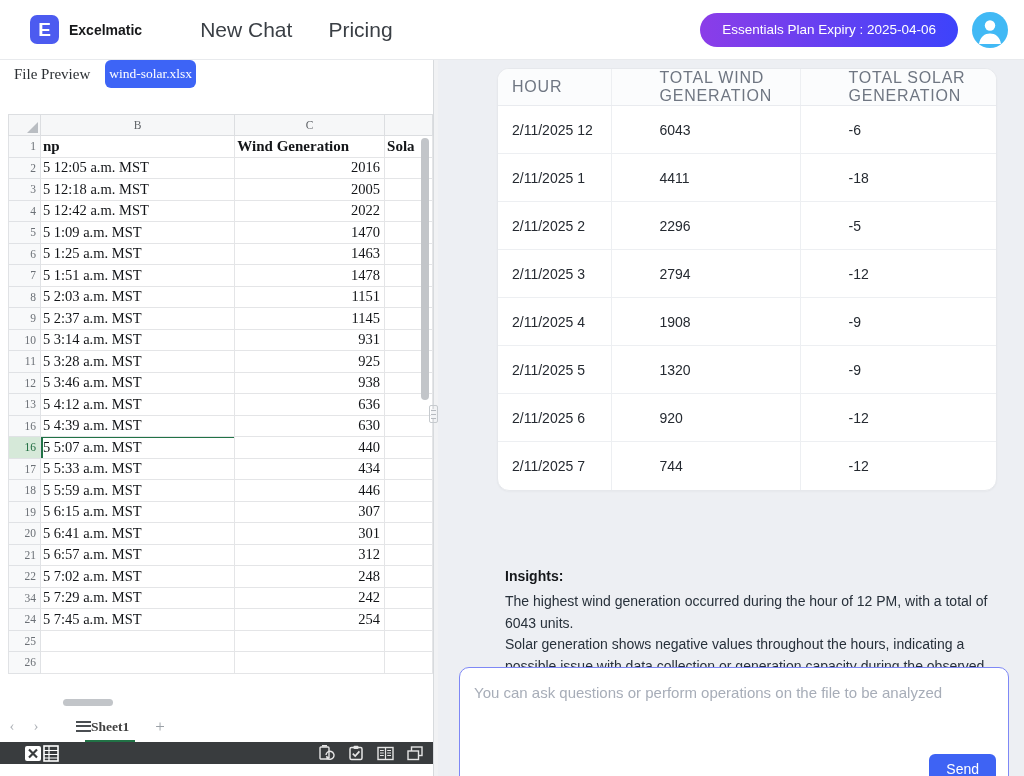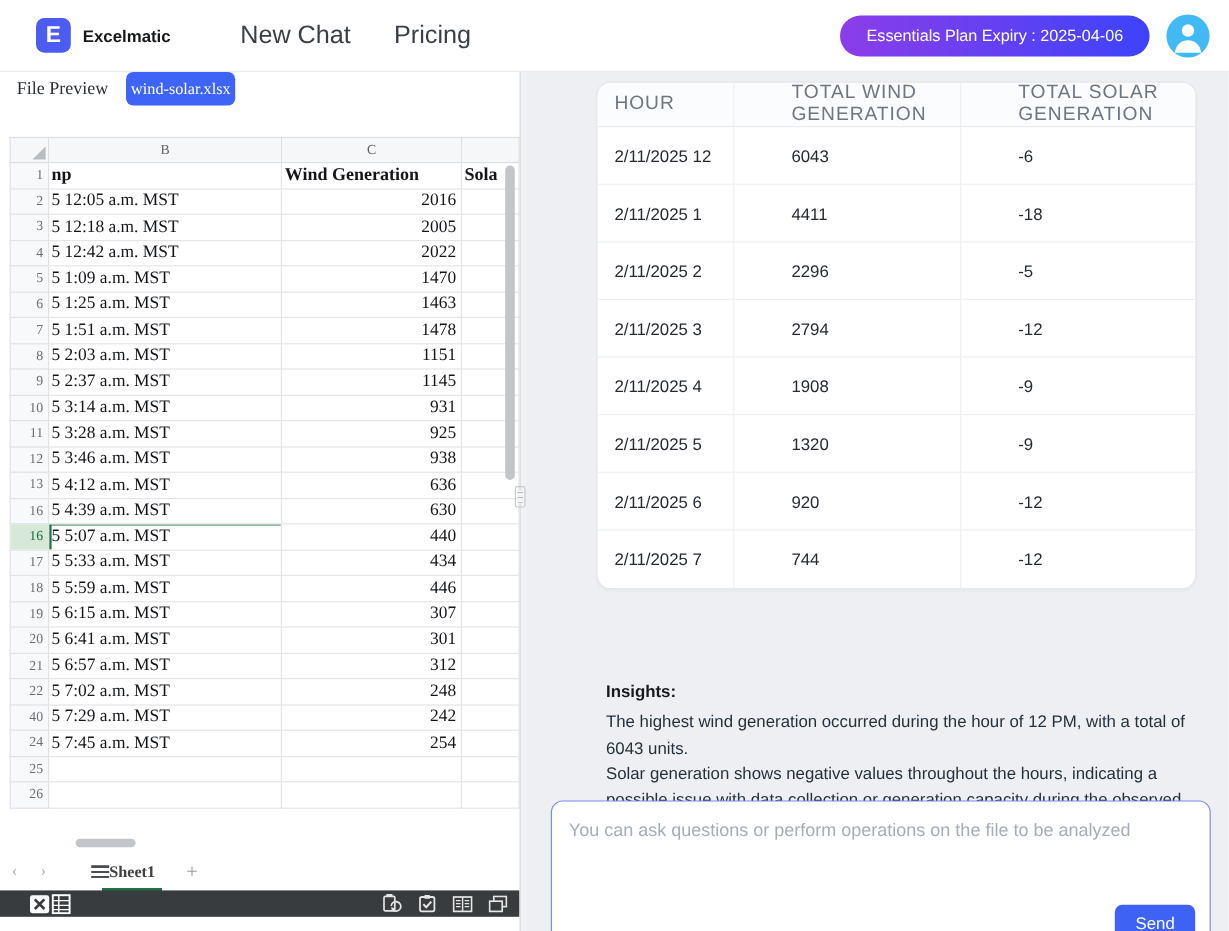--- a/index.html
+++ b/index.html
@@ -260,21 +260,21 @@
           <td class="cell num">312</td>
           <td class="cell"></td>
         </tr>
         <tr>
           <td class="rownum">22</td>
           <td class="cell">5 7:02 a.m. MST</td>
           <td class="cell num">248</td>
           <td class="cell"></td>
         </tr>
         <tr>
-          <td class="rownum">40</td>
+          <td class="rownum">34</td>
           <td class="cell">5 7:29 a.m. MST</td>
           <td class="cell num">242</td>
           <td class="cell"></td>
         </tr>
         <tr>
           <td class="rownum">24</td>
           <td class="cell">5 7:45 a.m. MST</td>
           <td class="cell num">254</td>
           <td class="cell"></td>
         </tr>

